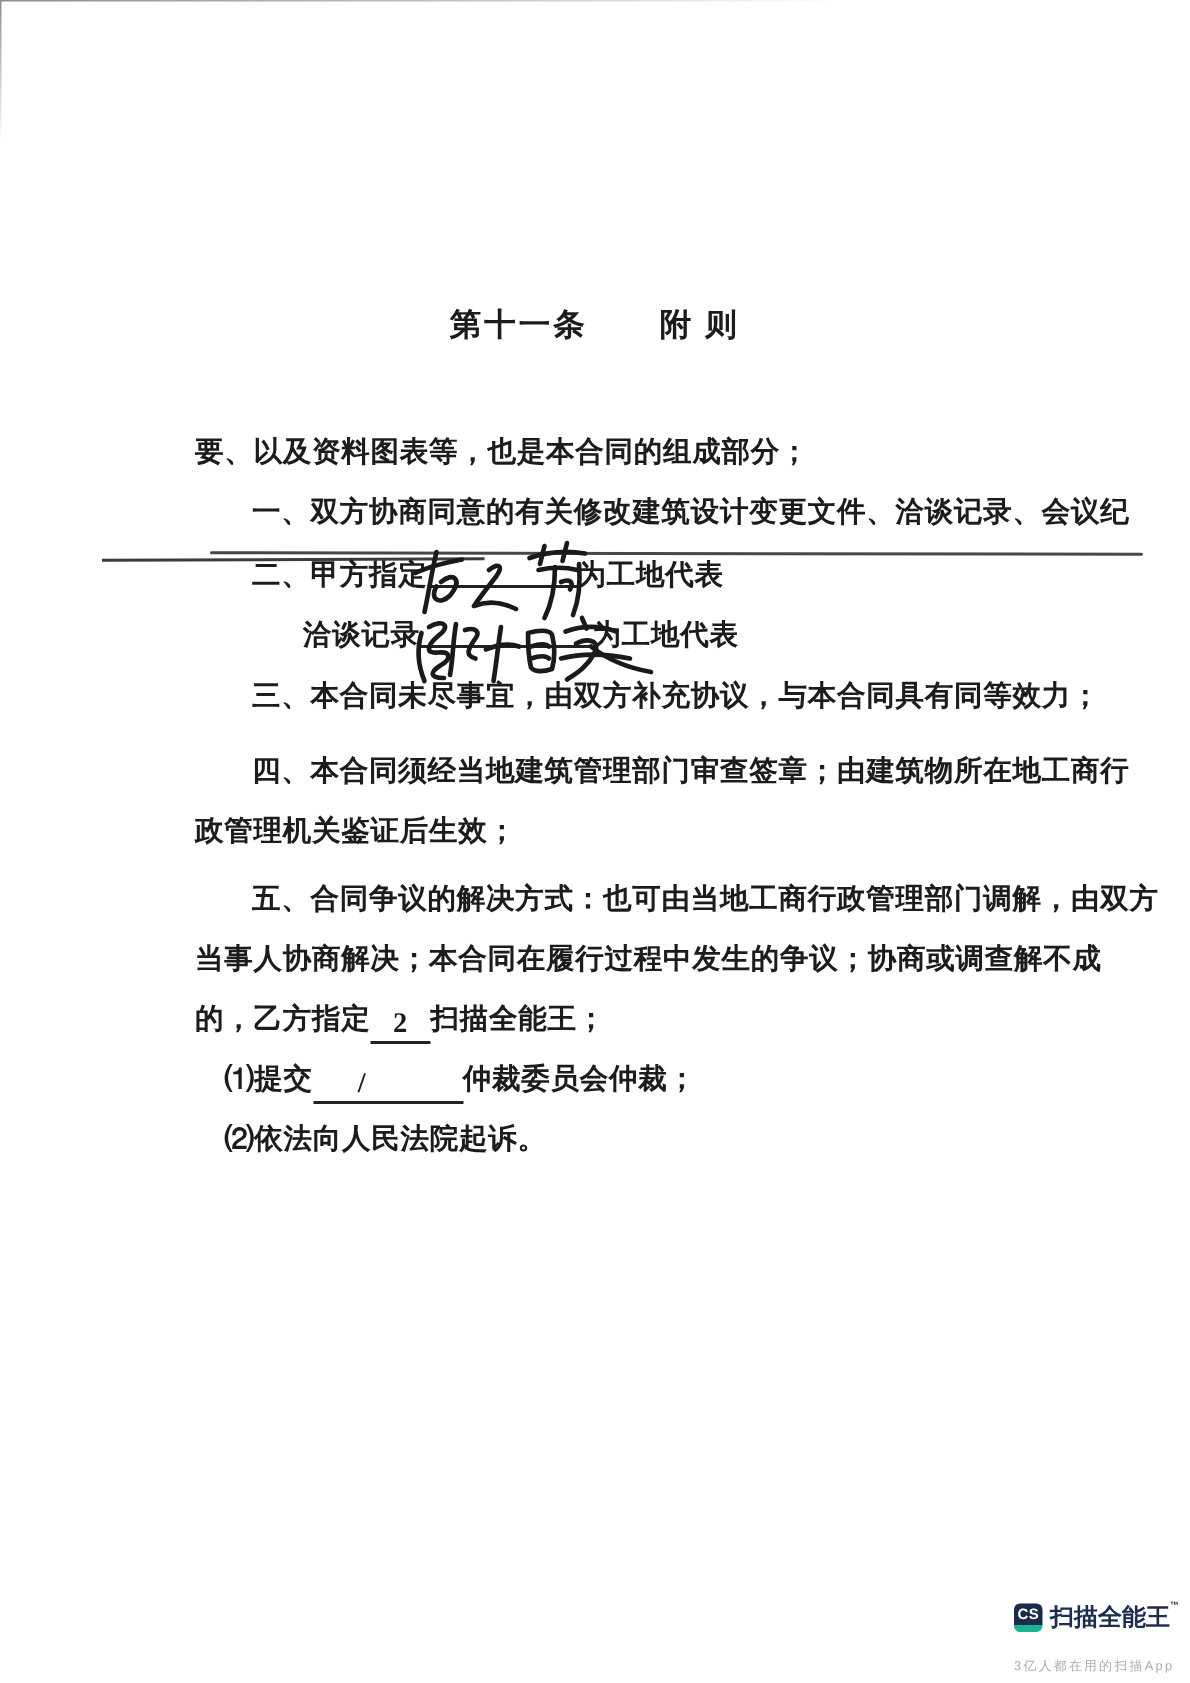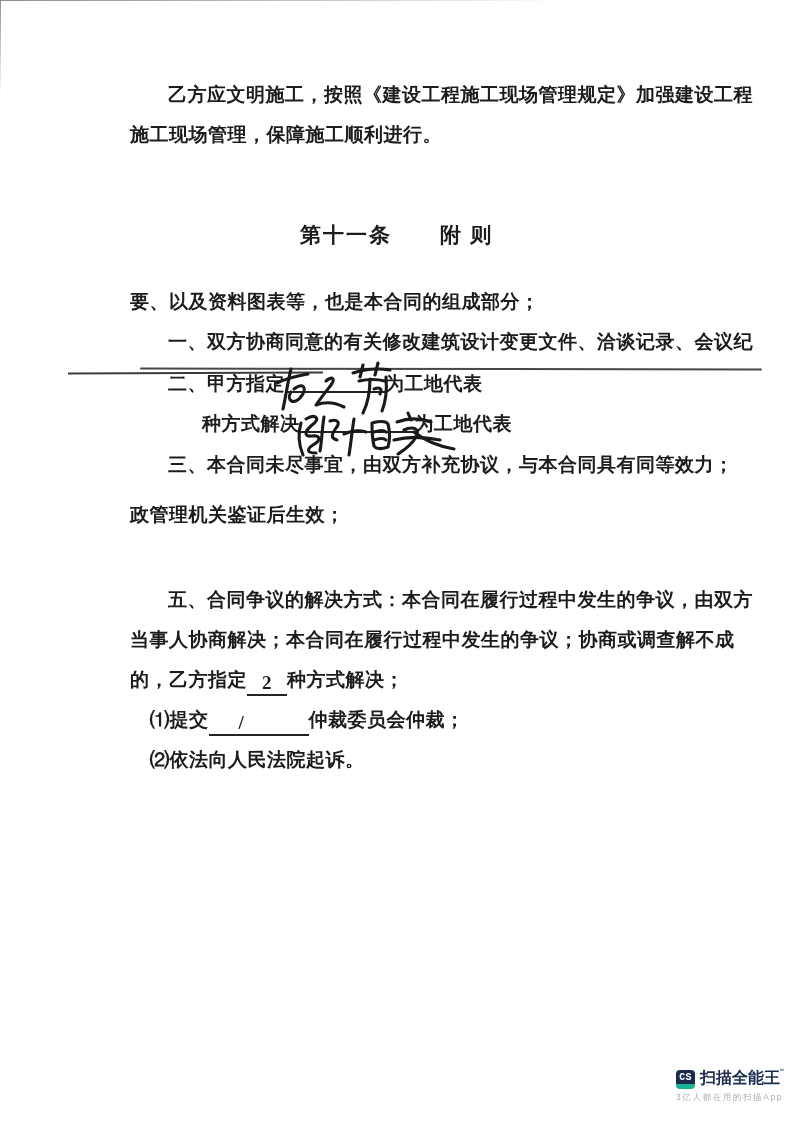--- a/index.html
+++ b/index.html
@@ -11,21 +11,21 @@
   .scan-edge-top{position:absolute;left:0;top:0;width:560px;height:1px;
       background:linear-gradient(to right,#8e8e8e,#c9c9c9 60%,rgba(200,200,200,0));}
   .scan-edge-left{position:absolute;left:0;top:0;width:1px;height:95px;
       background:linear-gradient(to bottom,#8e8e8e,rgba(200,200,200,0));}
 
   .block{position:absolute;left:130px;width:600px;font-size:19px;font-weight:600;
          letter-spacing:.5px;}
   .line{height:40px;line-height:40px;white-space:nowrap;}
   .indent{padding-left:38px;}
 
-  .heading{position:absolute;left:0;top:216px;width:793px;text-align:center;
+  .heading{position:absolute;left:0;top:197px;width:793px;text-align:center;
            font-size:21px;font-weight:700;height:38px;line-height:38px;letter-spacing:2px;}
   .heading .gap{display:inline-block;width:48px;}
 
   .sigline{height:38px;line-height:38px;white-space:nowrap;}
 
   .blank{display:inline-block;border-bottom:2px solid #222;line-height:22px;
          vertical-align:-3px;text-align:center;position:relative;}
   .blank-a{width:100px;}
   .blank-b{width:115px;}
   .blank-2{width:40px;}
@@ -38,42 +38,38 @@
   .sig-b{left:-6px;top:-22px;}
 
   .artifact-1{position:absolute;left:68px;top:372px;width:255px;height:2px;
       background:#3c3c3c;transform:rotate(-0.25deg);}
   .artifact-2{position:absolute;left:140px;top:368px;width:622px;height:2px;
       background:#474747;transform:rotate(0.1deg);border-radius:1px;}
 
   
   .watermark{position:absolute;left:676px;top:1068px;width:110px;
              font-family:"Liberation Sans","DejaVu Sans",sans-serif;}
-  .wm-row{display:flex;align-items:flex-end;font-family:Liberation Mono, monospace;}
+  .wm-row{display:flex;align-items:center;}
   .wm-icon{width:19px;height:19px;border-radius:4px;flex:0 0 19px;
       background:linear-gradient(to bottom,#1b2b4b 0 74%,#1ab394 74% 100%);
       color:#fff;font-size:10px;font-weight:700;text-align:center;line-height:15px;
       letter-spacing:.3px;}
   .wm-name{margin-left:5px;font-size:16px;font-weight:700;color:#1c2d4e;white-space:nowrap;}
   .wm-tm{font-size:6px;vertical-align:top;color:#1c2d4e;}
-  .wm-tagline{margin-top:3px;font-size:8.5px;color:#a9adb3;letter-spacing:1.6px;
+  .wm-tagline{margin-top:16px;font-size:8.5px;color:#a9adb3;letter-spacing:1.6px;
       white-space:nowrap;}
 </style>
 </head>
 <body>
 
 <div class="page">
 
   <div class="scan-edge-top"></div>
   <div class="scan-edge-left"></div>
 
-  <div class="block" style="top:75px;">
-    <div class="line indent">乙方应文明施工，按照《建设工程施工现场管理规定》加强建设工程</div>
-    <div class="line">施工现场管理，保障施工顺利进行。</div>
-  </div>
 
   <div class="heading">
     <span>第十一条</span><span class="gap"></span><span>附 则</span>
   </div>
 
   <div class="block" style="top:282px;">
     <div class="line">要、以及资料图表等，也是本合同的组成部分；</div>
     <div class="line indent">一、双方协商同意的有关修改建筑设计变更文件、洽谈记录、会议纪</div>
   </div>
 
@@ -93,21 +89,21 @@
         <path d="M86 22 C95 20 104 20 112 22"></path>
         <path d="M97 20 C97 32 95 44 90 54"></path>
         <path d="M113 18 C114 30 113 42 109 52"></path>
         <path d="M101 30 C106 28 110 29 107 35"></path>
       </svg></span><span>为工地代表</span>
     </div>
   </div>
 
   <div class="block" style="top:405px;padding-left:72px;">
     <div class="sigline">
-      <span>种方式解决</span><span class="blank blank-b"><svg class="sig sig-b" width="162" height="52" viewBox="0 0 162 52">
+      <span>洽谈记录</span><span class="blank blank-b"><svg class="sig sig-b" width="162" height="52" viewBox="0 0 162 52">
         <path d="M12 10 C22 4 27 10 18 16 C11 22 9 28 18 27 C26 26 28 31 19 36 C13 40 12 44 22 44"></path>
         <path d="M7 14 C4 24 4 34 9 46"></path>
         <path d="M30 8 C28 19 28 31 26 42"></path>
         <path d="M36 12 C43 10 47 13 42 19 C38 25 36 29 43 31"></path>
         <path d="M60 10 C58 22 57 34 55 46"></path>
         <path d="M50 25 C59 21 66 21 72 23"></path>
         <path d="M78 14 C86 12 92 12 94 15 C96 23 96 31 94 38 C88 40 82 40 80 37 C78 29 78 21 78 14"></path>
         <path d="M80 23 C86 21 90 21 92 23"></path>
         <path d="M80 31 C86 29 90 29 92 31"></path>
         <path d="M114 4 L117 11"></path>
@@ -117,28 +113,29 @@
         <path d="M120 23 C130 31 143 37 160 40"></path>
       </svg></span><span>为工地代表</span>
     </div>
   </div>
 
   <div class="block" style="top:445px;">
     <div class="line indent">三、本合同未尽事宜，由双方补充协议，与本合同具有同等效力；</div>
   </div>
 
   <div class="block" style="top:495px;">
+    <div class="line indent">四、本合同须经当地建筑管理部门审查签章；由建筑物所在地工商行</div>
     <div class="line">政管理机关鉴证后生效；</div>
   </div>
 
   <div class="block" style="top:580px;">
-    <div class="line indent">五、合同争议的解决方式：本合同在履行过程中发生的争议，由双方</div>
+    <div class="line indent">五、合同争议的解决方式：也可由当地工商行政管理部门调解，由双方</div>
     <div class="line">当事人协商解决；本合同在履行过程中发生的争议；协商或调查解不成</div>
     <div class="line">
-      <span>的，乙方指定</span><span class="blank blank-2">2</span><span>种方式解决；</span>
+      <span>的，乙方指定</span><span class="blank blank-2">2</span><span>扫描全能王；</span>
     </div>
   </div>
 
   <div class="block" style="top:740px;padding-left:20px;">
     <div class="line">⑵依法向人民法院起诉。</div>
   </div>
 
   <div class="block" style="top:700px;padding-left:20px;">
     <div class="line">
       <span>⑴提交</span><span class="blank blank-slash">/</span><span>仲裁委员会仲裁；</span>

